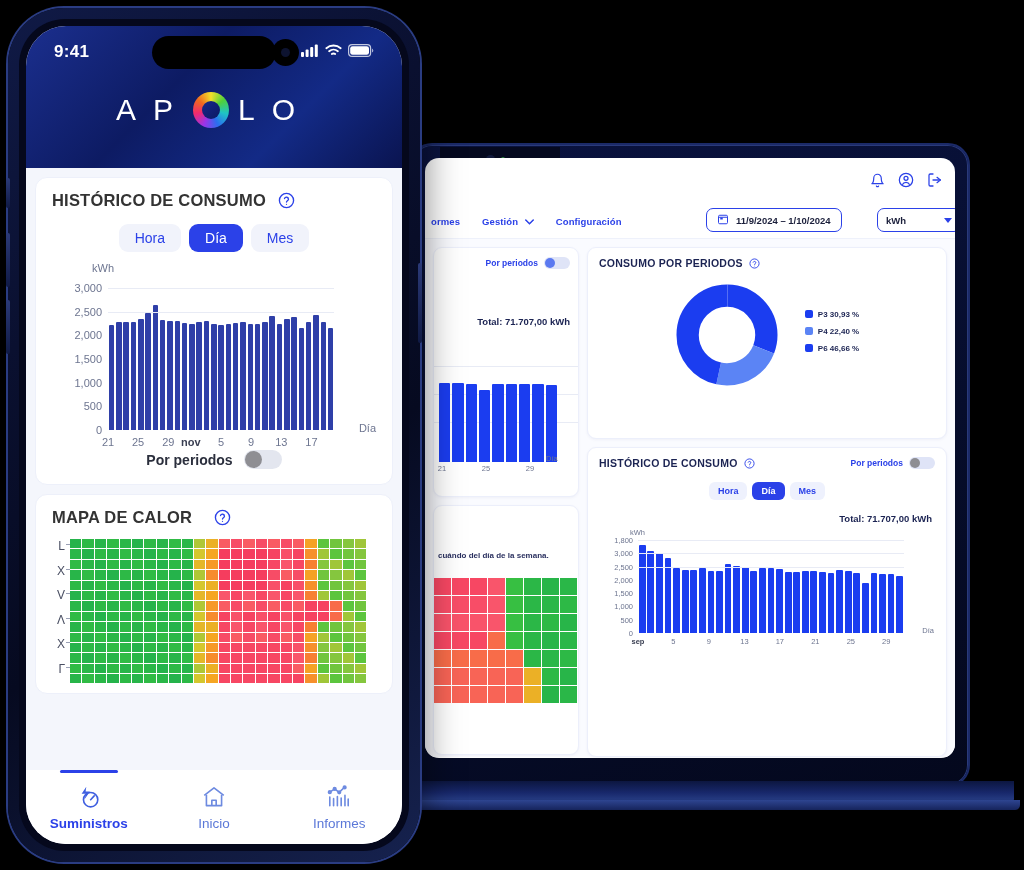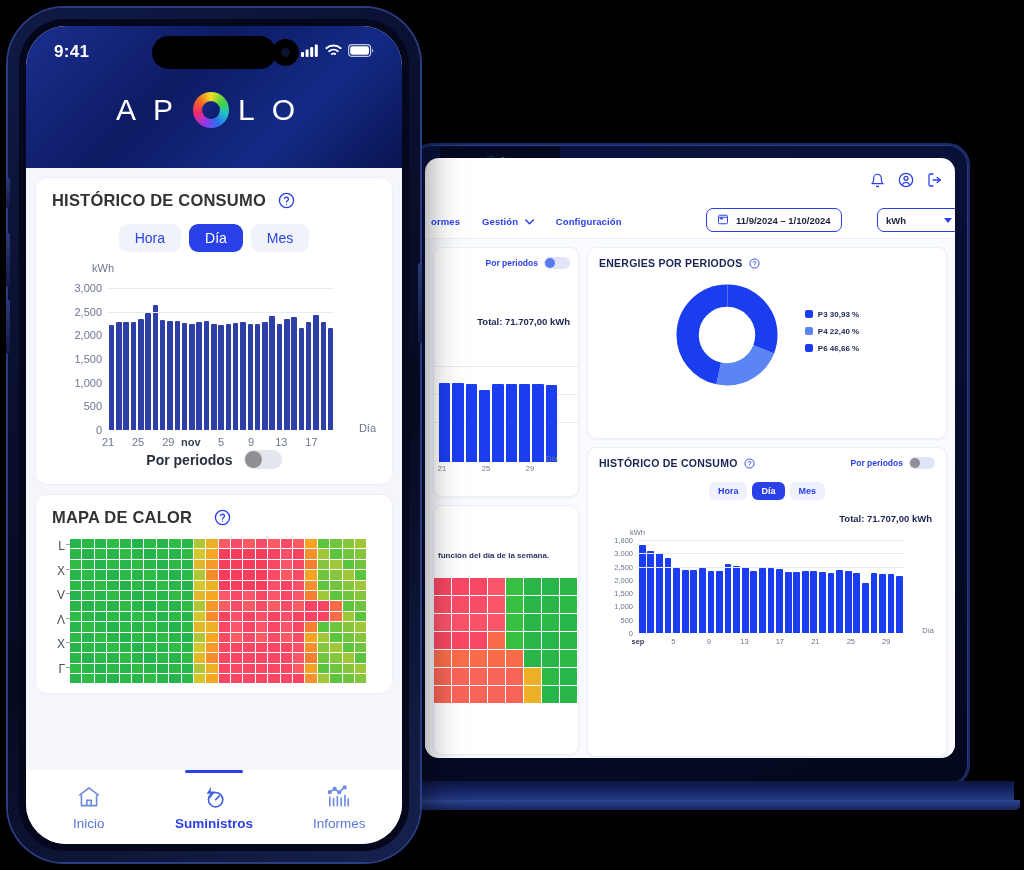--- a/index.html
+++ b/index.html
@@ -222,21 +222,21 @@
                     <i style="height: 65.4286%; background: rgb(27, 61, 240);"></i>
                   </div>
                 <div class="xtick" style="left:8px;top:120px;">21</div>
                 <div class="xtick" style="left:52px;top:120px;">25</div>
                 <div class="xtick" style="left:96px;top:120px;">29</div>
                 <div class="axname" style="left:112px;top:110px;">Día</div>
               </div>
             </div>
 
             <div class="card" style="height:248px;position:relative;overflow:hidden;">
-              <div class="pdesc" style="font-size:8px;font-weight:bold;color:#2b3160;padding:44px 6px 0 4px;">función del día de la semana.</div>
+              <div class="pdesc" style="font-size:8px;font-weight:bold;color:#2b3160;padding:44px 6px 0 4px;">cuándo del día de la semana.</div>
               <div class="heat" id="lheat" style="position:absolute;left:0;top:72px;grid-template-columns:repeat(8,17px);grid-auto-rows:17px;">
                   <i style="background: rgb(247, 71, 99);"></i>
                   <i style="background: rgb(247, 71, 99);"></i>
                   <i style="background: rgb(247, 71, 99);"></i>
                   <i style="background: rgb(249, 85, 107);"></i>
                   <i style="background: rgb(55, 191, 66);"></i>
                   <i style="background: rgb(43, 183, 71);"></i>
                   <i style="background: rgb(40, 181, 73);"></i>
                   <i style="background: rgb(42, 183, 72);"></i>
                   <i style="background: rgb(248, 77, 103);"></i>
@@ -289,21 +289,21 @@
                   <i style="background: rgb(42, 183, 72);"></i>
                 </div>
             </div>
           </div>
 
           <div class="lp-col-right">
 
             <div class="card" style="height:190px;">
               <div class="card-hd">
                 <div style="display:flex;align-items:center;">
-                  <span class="card-title">ENERGIES POR PERIODOS</span>
+                  <span class="card-title">CONSUMO POR PERIODOS</span>
                   <span class="help-ico">
                     <svg width="11" height="11" viewBox="0 0 24 24" fill="none" stroke="#2b41e8" stroke-width="2">
                         <circle cx="12" cy="12" r="10"></circle>
                         <path d="M9.2 9.2a2.9 2.9 0 0 1 5.6 1c0 2-2.8 2.4-2.8 4" stroke-linecap="round"></path>
                         <circle cx="12" cy="17.4" r=".9" fill="#2b41e8" stroke="none"></circle>
                       </svg>
                   </span>
                 </div>
               </div>
               <div class="donut-row">
@@ -927,40 +927,40 @@
                 <i style="background: rgb(92, 197, 62);"></i>
                 <i style="background: rgb(113, 197, 62);"></i>
                 <i style="background: rgb(133, 198, 62);"></i>
               </div>
           </div>
         </div>
 
       </div>
 
       <div class="ph-nav">
-        <div class="nv">
-          <span>
-            <svg width="28" height="26" viewBox="0 0 24 24" fill="none" stroke="#6d8ae0" stroke-width="1.5" stroke-linejoin="round">
-                <path d="M3 10.5 12 3.5l9 7"></path>
-                <path d="M5 10v10h14V10"></path>
-                <path d="M10 20v-5h4v5"></path>
-              </svg>
-          </span>
-          <span>Inicio</span>
-        </div>
         <div class="nv act">
           <i class="nv-ind"></i>
           <span>
             <svg width="28" height="26" viewBox="0 0 24 24" fill="none" stroke="#3f5fe0" stroke-width="1.5" stroke-linecap="round" stroke-linejoin="round">
                 <circle cx="13.5" cy="14.5" r="6.6"></circle>
                 <path d="M13.5 14.5 16.8 11"></path>
                 <path d="M9.5 2.5 5.2 9h4l-1.3 5 5-7h-4z" fill="#3f5fe0" stroke="none"></path>
               </svg>
           </span>
           <span>Suministros</span>
+        </div>
+        <div class="nv">
+          <span>
+            <svg width="28" height="26" viewBox="0 0 24 24" fill="none" stroke="#6d8ae0" stroke-width="1.5" stroke-linejoin="round">
+                <path d="M3 10.5 12 3.5l9 7"></path>
+                <path d="M5 10v10h14V10"></path>
+                <path d="M10 20v-5h4v5"></path>
+              </svg>
+          </span>
+          <span>Inicio</span>
         </div>
         <div class="nv">
           <span>
             <svg width="28" height="26" viewBox="0 0 24 24" fill="none" stroke="#6d8ae0" stroke-width="1.5" stroke-linecap="round">
                 <path d="M3.5 7.5 8 4.5l4.2 3.2L17 3"></path>
                 <circle cx="3.5" cy="7.5" r="1.2"></circle>
                 <circle cx="8" cy="4.5" r="1.2"></circle>
                 <circle cx="12.2" cy="7.7" r="1.2"></circle>
                 <circle cx="17.2" cy="3.2" r="1.2"></circle>
                 <path d="M3.5 12v8M7 13.5v6.5M10.5 11.5v8.5M14 13v7M17.5 10.5v9.5M20.5 14v6"></path>

